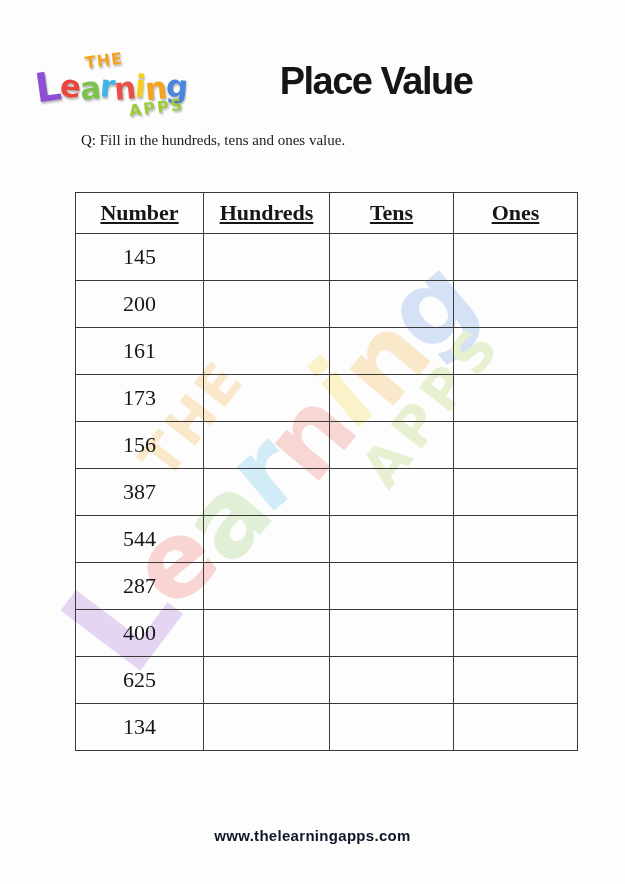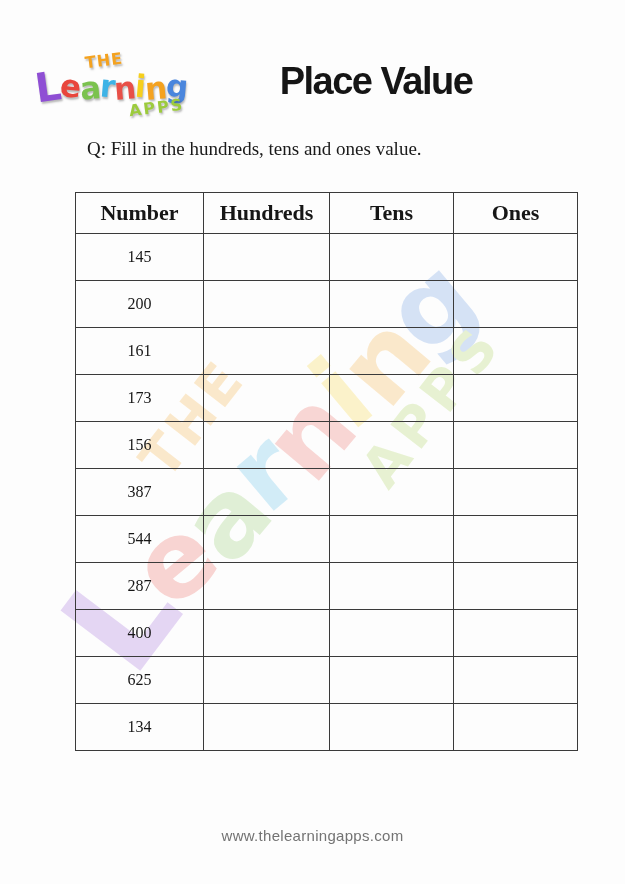--- a/index.html
+++ b/index.html
@@ -63,53 +63,53 @@
   
   .title {
     position:absolute; left:228px; top:52px; width:280px;
     margin:8px; text-align:center;
     font-family:"Liberation Sans", sans-serif;
     font-size:38px; font-weight:bold; letter-spacing:-1.5px;
     color:#151515;
     z-index:2;
   }
   .question {
-    position:absolute; left:75px; top:126px; margin:12px;
+    position:absolute; left:75px; top:126px; margin:6px;
     font-family:"Liberation Serif", serif;
-    font-size:19px; color:#1a1a1a;
+    font-size:15px; color:#1a1a1a;
     z-index:2;
   }
 
   
   .pv-table {
     position:absolute; left:75px; top:192px; width:498px;
     border-collapse:collapse; table-layout:fixed;
     font-family:"Liberation Serif", serif;
     color:#161616;
     z-index:1;
     background:transparent;
   }
   .pv-table th, .pv-table td {
     border:1.5px solid #3a3a3a;
     text-align:center; vertical-align:middle;
     padding:0;
     background:transparent;
   }
-  .pv-table thead th { height:40px; font-size:22px; font-weight:bold; }
-  .pv-table tbody td { height:46px; font-size:16px; }
+  .pv-table thead th { height:40px; font-size:22px; font-weight:bold;text-decoration:underline; }
+  .pv-table tbody td { height:46px; font-size:22px; }
 
   
   .footer {
     position:absolute; left:0; top:827px; width:625px;
     text-align:center; z-index:2;
   }
   .footer .url {
     font-family:"Liberation Sans", sans-serif;
-    font-size:15px; font-weight:normal; letter-spacing:0.3px;
-    color:#737373;
+    font-size:15px; font-weight:bold; letter-spacing:0.3px;
+    color:#0f172a;
   }
 </style>
 </head>
 <body>
 
 <div class="page">
 
   <div class="watermark-wrap" aria-hidden="true">
     <div class="logo">
       <div class="logo-the" style="color: rgb(244, 162, 31);">THE</div>

